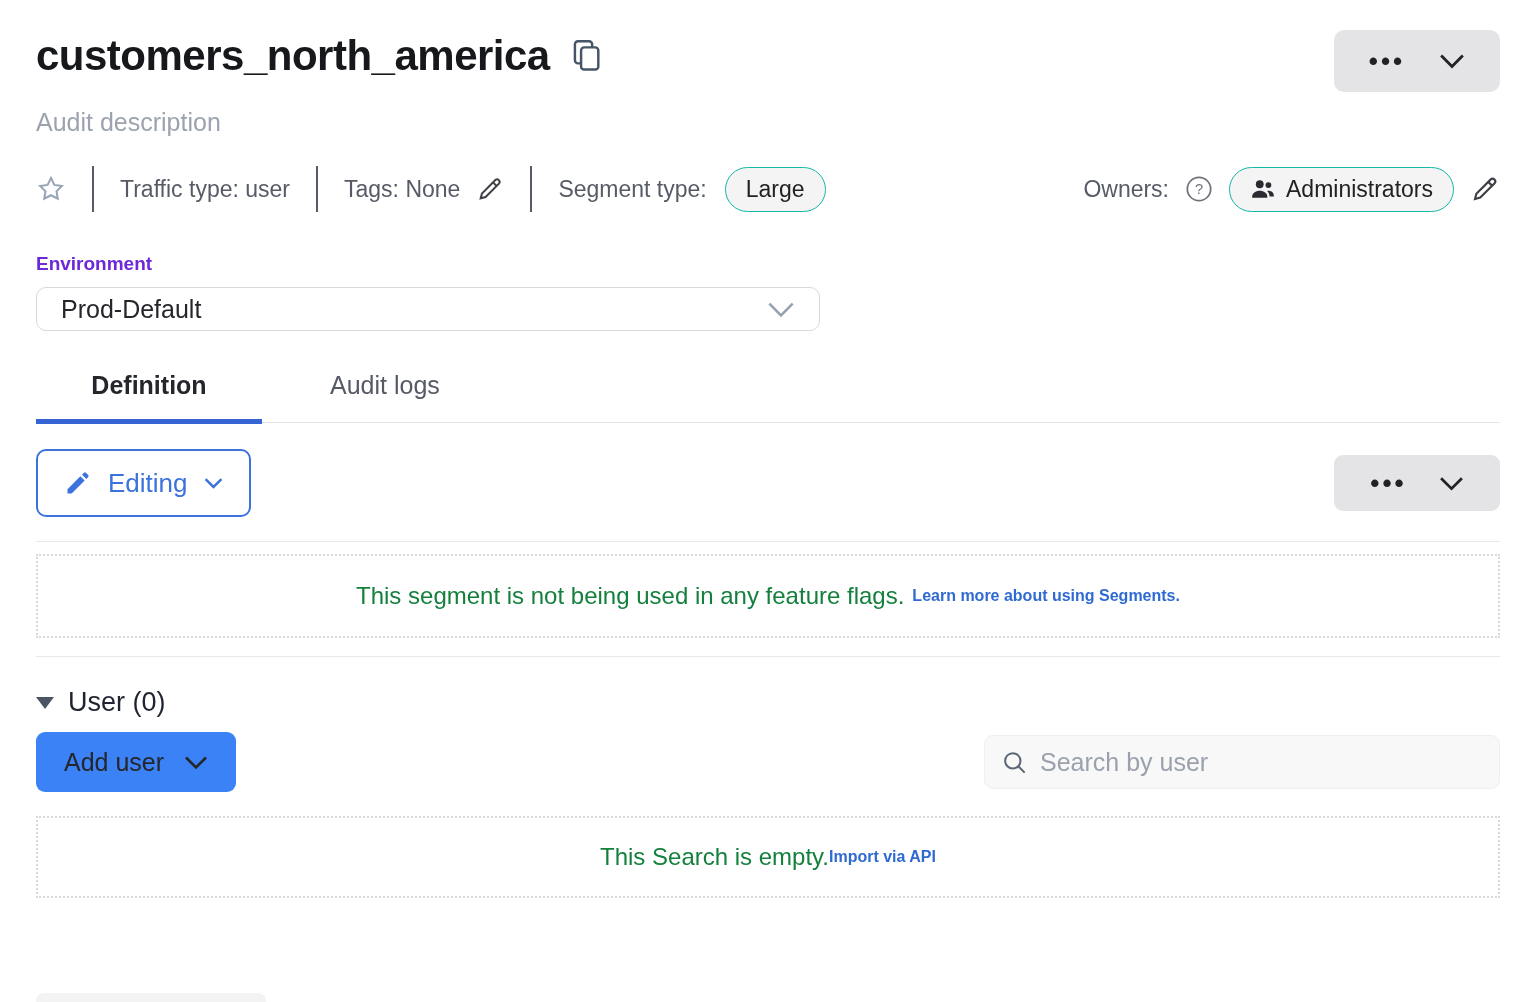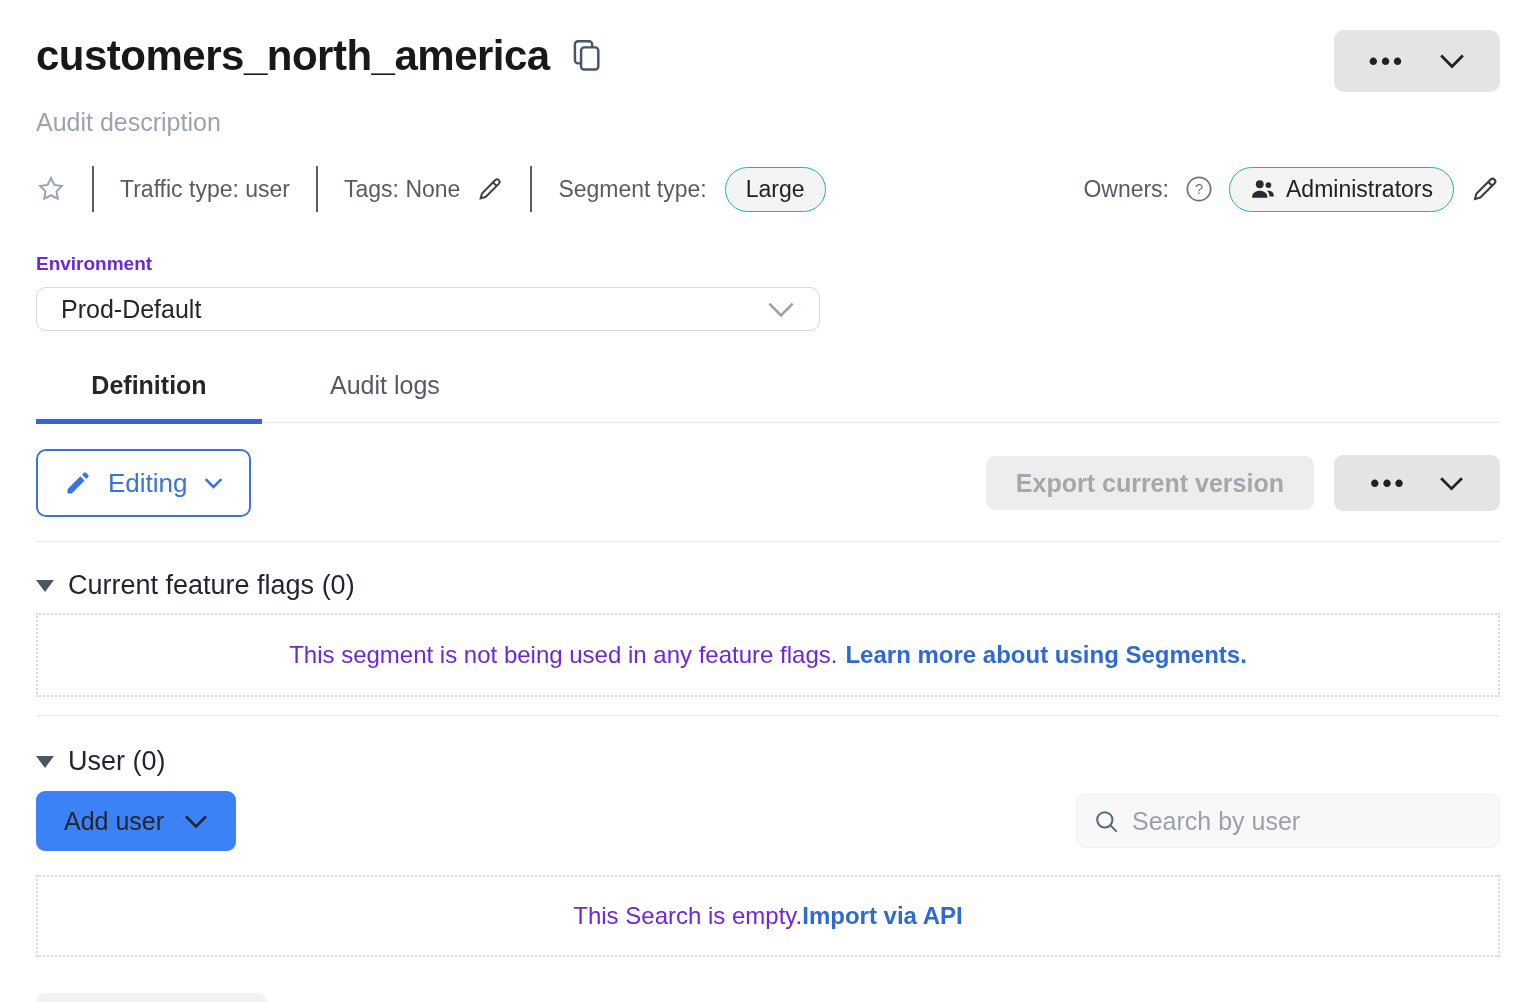--- a/index.html
+++ b/index.html
@@ -76,31 +76,31 @@
   .caret-down {
     width: 0; height: 0; border-left: 9px solid transparent; border-right: 9px solid transparent;
     border-top: 12px solid #4b5563;
   }
   .section-title { font-size: 27px; color: #1f2430; }
 
   .dotted-box {
     margin-top: 12px; border: 2px dotted #d9d9dd; height: 84px;
     display: flex; align-items: center; justify-content: center; gap: 8px;
   }
-  .box-text { font-size: 24px; color: #6d28d9; }
-  .box-link { font-size: 24px; font-weight: 700; color: #2f6ad3; cursor: pointer; text-decoration: none; }
+  .box-text { font-size: 24px; color: #15803d; }
+  .box-link { font-size: 16px; font-weight: 700; color: #2f6ad3; cursor: pointer; text-decoration: none; }
 
   .user-toolbar { margin-top: 14px; display: flex; align-items: center; justify-content: space-between; }
   .adduser-btn {
     height: 60px; background: #3b82f6; border: none; border-radius: 9px;
     display: inline-flex; align-items: center; gap: 20px; padding: 0 28px; cursor: pointer;
   }
   .adduser-label { font-size: 25px; color: #25262b; }
   .search-field {
-    width: 424px; height: 54px; background: #f8f8f9; border: 1px solid #efeff1; border-radius: 9px;
+    width: 516px; height: 54px; background: #f8f8f9; border: 1px solid #efeff1; border-radius: 9px;
     display: flex; align-items: center; gap: 12px; padding: 0 16px;
   }
   .search-field input {
     border: none; outline: none; background: transparent; font-size: 25px; color: #25262b;
     font-family: inherit; width: 100%;
   }
   .search-field input::placeholder { color: #9aa1ad; }
 
   .dotted-box.second { margin-top: 24px; height: 82px; gap: 0; }
 
@@ -210,38 +210,33 @@
         </svg>
       </span>
       <span class="editing-label">Editing</span>
       <span style="color:#3b72dd;">
         <svg width="19" height="12" viewBox="0 0 24 14" fill="none" stroke="currentColor" stroke-width="3">
             <path d="M2 2l10 10L22 2"></path>
           </svg>
       </span>
     </button>
     <div class="toolbar-right">
-      <button class="export-btn">Export current version</button>
       <button class="more-btn2">
         <span class="dots">•••</span>
         <span style="color:#222;">
           <svg width="25" height="15" viewBox="0 0 24 14" fill="none" stroke="currentColor" stroke-width="2.6">
               <path d="M2 2l10 10L22 2"></path>
             </svg>
         </span>
       </button>
     </div>
   </div>
 
   <hr class="rule">
 
-  <div class="section-head">
-    <span class="caret-down"></span>
-    <span class="section-title">Current feature flags (0)</span>
-  </div>
   <div class="dotted-box">
     <span class="box-text">This segment is not being used in any feature flags.</span>
     <a class="box-link">Learn more about using Segments.</a>
   </div>
 
   <hr class="rule" style="margin-top:18px;">
 
   <div class="section-head" style="margin-top:30px;">
     <span class="caret-down"></span>
     <span class="section-title">User (0)</span>

